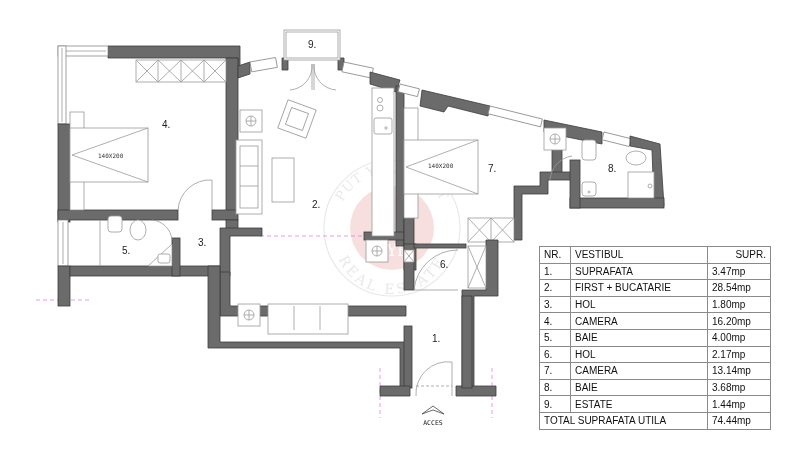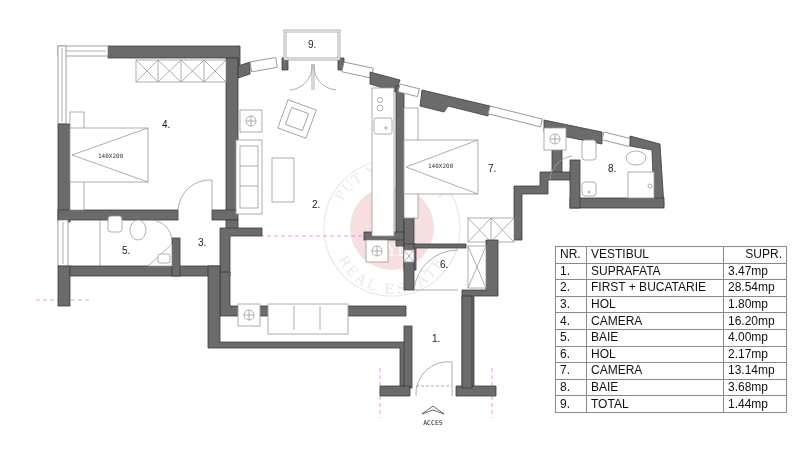--- a/index.html
+++ b/index.html
@@ -6,21 +6,21 @@
   body{width:800px;height:464px;position:relative;overflow:hidden;font-family:"Liberation Sans",sans-serif;}
   #plan{position:absolute;left:0;top:0;width:800px;height:464px;}
   .wall{fill:#6b6b6b;stroke:#3c3c3c;stroke-width:0.8;}
   .thin{fill:none;stroke:#9a9a9a;stroke-width:0.8;}
   .furn{fill:#ffffff;stroke:#9a9a9a;stroke-width:0.8;}
   .win{fill:#ffffff;stroke:#8a8a8a;stroke-width:0.8;}
   .lbl{font-family:"Liberation Sans",sans-serif;font-size:10px;fill:#222;}
   .bedlbl{font-family:"DejaVu Sans Mono",monospace;font-size:6px;fill:#333;}
   .dash{stroke:#e080e0;stroke-width:0.8;stroke-dasharray:4 3;fill:none;}
   .wm{opacity:0.22;}
-  #area-table{position:absolute;left:539px;top:246px;border-collapse:collapse;font-size:12px;color:#111;margin-left:16px;}
+  #area-table{position:absolute;left:539px;top:246px;border-collapse:collapse;font-size:10px;color:#111;}
   #area-table td,#area-table th{border:1px solid #8a8a8a;padding:0 4px;height:15.6px;line-height:15px;font-weight:normal;text-align:left;white-space:nowrap;}
   #area-table .c-nr{width:22px;}
   #area-table .c-desc{width:128px;}
   #area-table .c-area{width:54px;}
   #area-table th.c-area{text-align:right;}
 </style>
 </head>
 <body>
 
 <svg id="plan" viewBox="0 0 800 464" xmlns="http://www.w3.org/2000/svg">
@@ -274,17 +274,21 @@
         <td class="c-desc">CAMERA</td>
         <td class="c-area">13.14mp</td>
       </tr>
     <tr>
         <td class="c-nr">8.</td>
         <td class="c-desc">BAIE</td>
         <td class="c-area">3.68mp</td>
       </tr>
     <tr>
         <td class="c-nr">9.</td>
-        <td class="c-desc">TOTAL</td>
+        <td class="c-desc">ESTATE</td>
         <td class="c-area">1.44mp</td>
+      </tr>
+    <tr>
+        <td colspan="2">TOTAL SUPRAFATA UTILA</td>
+        <td class="c-area">74.44mp</td>
       </tr>
   </tbody>
 </table>
 
 </body></html>

